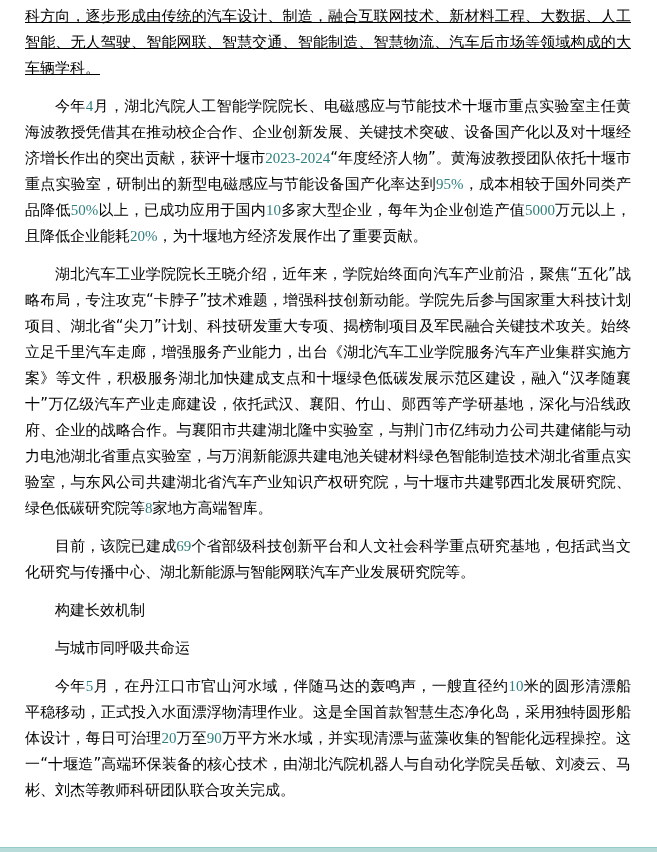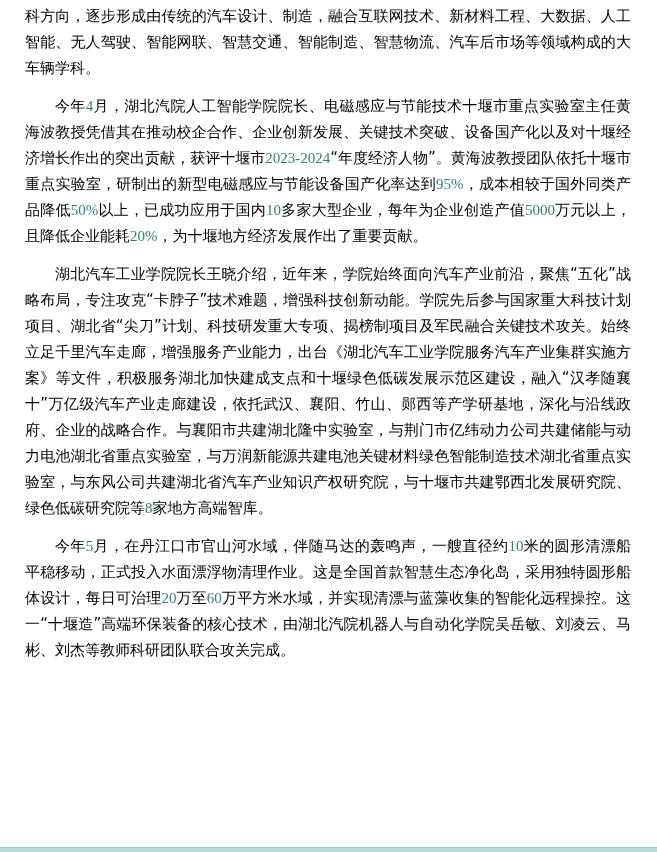--- a/index.html
+++ b/index.html
@@ -23,20 +23,21 @@
     color: #000000;
   }
   .page p {
     margin: 0 0 12px 0;
     text-indent: 2em;
     text-align: justify;
     word-break: break-all;
   }
   .page p.no-indent {
     text-indent: 0;
+    text-decoration: underline;
   }
   
   .num {
     font-family: "Liberation Serif", serif;
     color: #2e7f7e;
   }
   .bottom-bar {
     position: absolute;
     left: 0;
     bottom: 0;
@@ -46,16 +47,19 @@
     border-top: 1px solid #96cbc8;
   }
 </style>
 </head>
 <body>
 
 <div class="page">
   <p class="no-indent">科方向，逐步形成由传统的汽车设计、制造，融合互联网技术、新材料工程、大数据、人工智能、无人驾驶、智能网联、智慧交通、智能制造、智慧物流、汽车后市场等领域构成的大车辆学科。</p>
   <p>今年<span class="num">4</span>月，湖北汽院人工智能学院院长、电磁感应与节能技术十堰市重点实验室主任黄海波教授凭借其在推动校企合作、企业创新发展、关键技术突破、设备国产化以及对十堰经济增长作出的突出贡献，获评十堰市<span class="num">2023-2024</span>“年度经济人物”。黄海波教授团队依托十堰市重点实验室，研制出的新型电磁感应与节能设备国产化率达到<span class="num">95%</span>，成本相较于国外同类产品降低<span class="num">50%</span>以上，已成功应用于国内<span class="num">10</span>多家大型企业，每年为企业创造产值<span class="num">5000</span>万元以上，且降低企业能耗<span class="num">20%</span>，为十堰地方经济发展作出了重要贡献。</p>
   <p>湖北汽车工业学院院长王晓介绍，近年来，学院始终面向汽车产业前沿，聚焦“五化”战略布局，专注攻克“卡脖子”技术难题，增强科技创新动能。学院先后参与国家重大科技计划项目、湖北省“尖刀”计划、科技研发重大专项、揭榜制项目及军民融合关键技术攻关。始终立足千里汽车走廊，增强服务产业能力，出台《湖北汽车工业学院服务汽车产业集群实施方案》等文件，积极服务湖北加快建成支点和十堰绿色低碳发展示范区建设，融入“汉孝随襄十”万亿级汽车产业走廊建设，依托武汉、襄阳、竹山、郧西等产学研基地，深化与沿线政府、企业的战略合作。与襄阳市共建湖北隆中实验室，与荆门市亿纬动力公司共建储能与动力电池湖北省重点实验室，与万润新能源共建电池关键材料绿色智能制造技术湖北省重点实验室，与东风公司共建湖北省汽车产业知识产权研究院，与十堰市共建鄂西北发展研究院、绿色低碳研究院等<span class="num">8</span>家地方高端智库。</p>
-  <p>今年<span class="num">5</span>月，在丹江口市官山河水域，伴随马达的轰鸣声，一艘直径约<span class="num">10</span>米的圆形清漂船平稳移动，正式投入水面漂浮物清理作业。这是全国首款智慧生态净化岛，采用独特圆形船体设计，每日可治理<span class="num">20</span>万至<span class="num">60</span>万平方米水域，并实现清漂与蓝藻收集的智能化远程操控。这一“十堰造”高端环保装备的核心技术，由湖北汽院机器人与自动化学院吴岳敏、刘凌云、马彬、刘杰等教师科研团队联合攻关完成。</p>
+  <p>目前，该院已建成<span class="num">69</span>个省部级科技创新平台和人文社会科学重点研究基地，包括武当文化研究与传播中心、湖北新能源与智能网联汽车产业发展研究院等。</p>
+  <p>构建长效机制</p>
+  <p>与城市同呼吸共命运</p>
+  <p>今年<span class="num">5</span>月，在丹江口市官山河水域，伴随马达的轰鸣声，一艘直径约<span class="num">10</span>米的圆形清漂船平稳移动，正式投入水面漂浮物清理作业。这是全国首款智慧生态净化岛，采用独特圆形船体设计，每日可治理<span class="num">20</span>万至<span class="num">90</span>万平方米水域，并实现清漂与蓝藻收集的智能化远程操控。这一“十堰造”高端环保装备的核心技术，由湖北汽院机器人与自动化学院吴岳敏、刘凌云、马彬、刘杰等教师科研团队联合攻关完成。</p>
 </div>
 
 <div class="bottom-bar"></div>
 
 </body></html>

